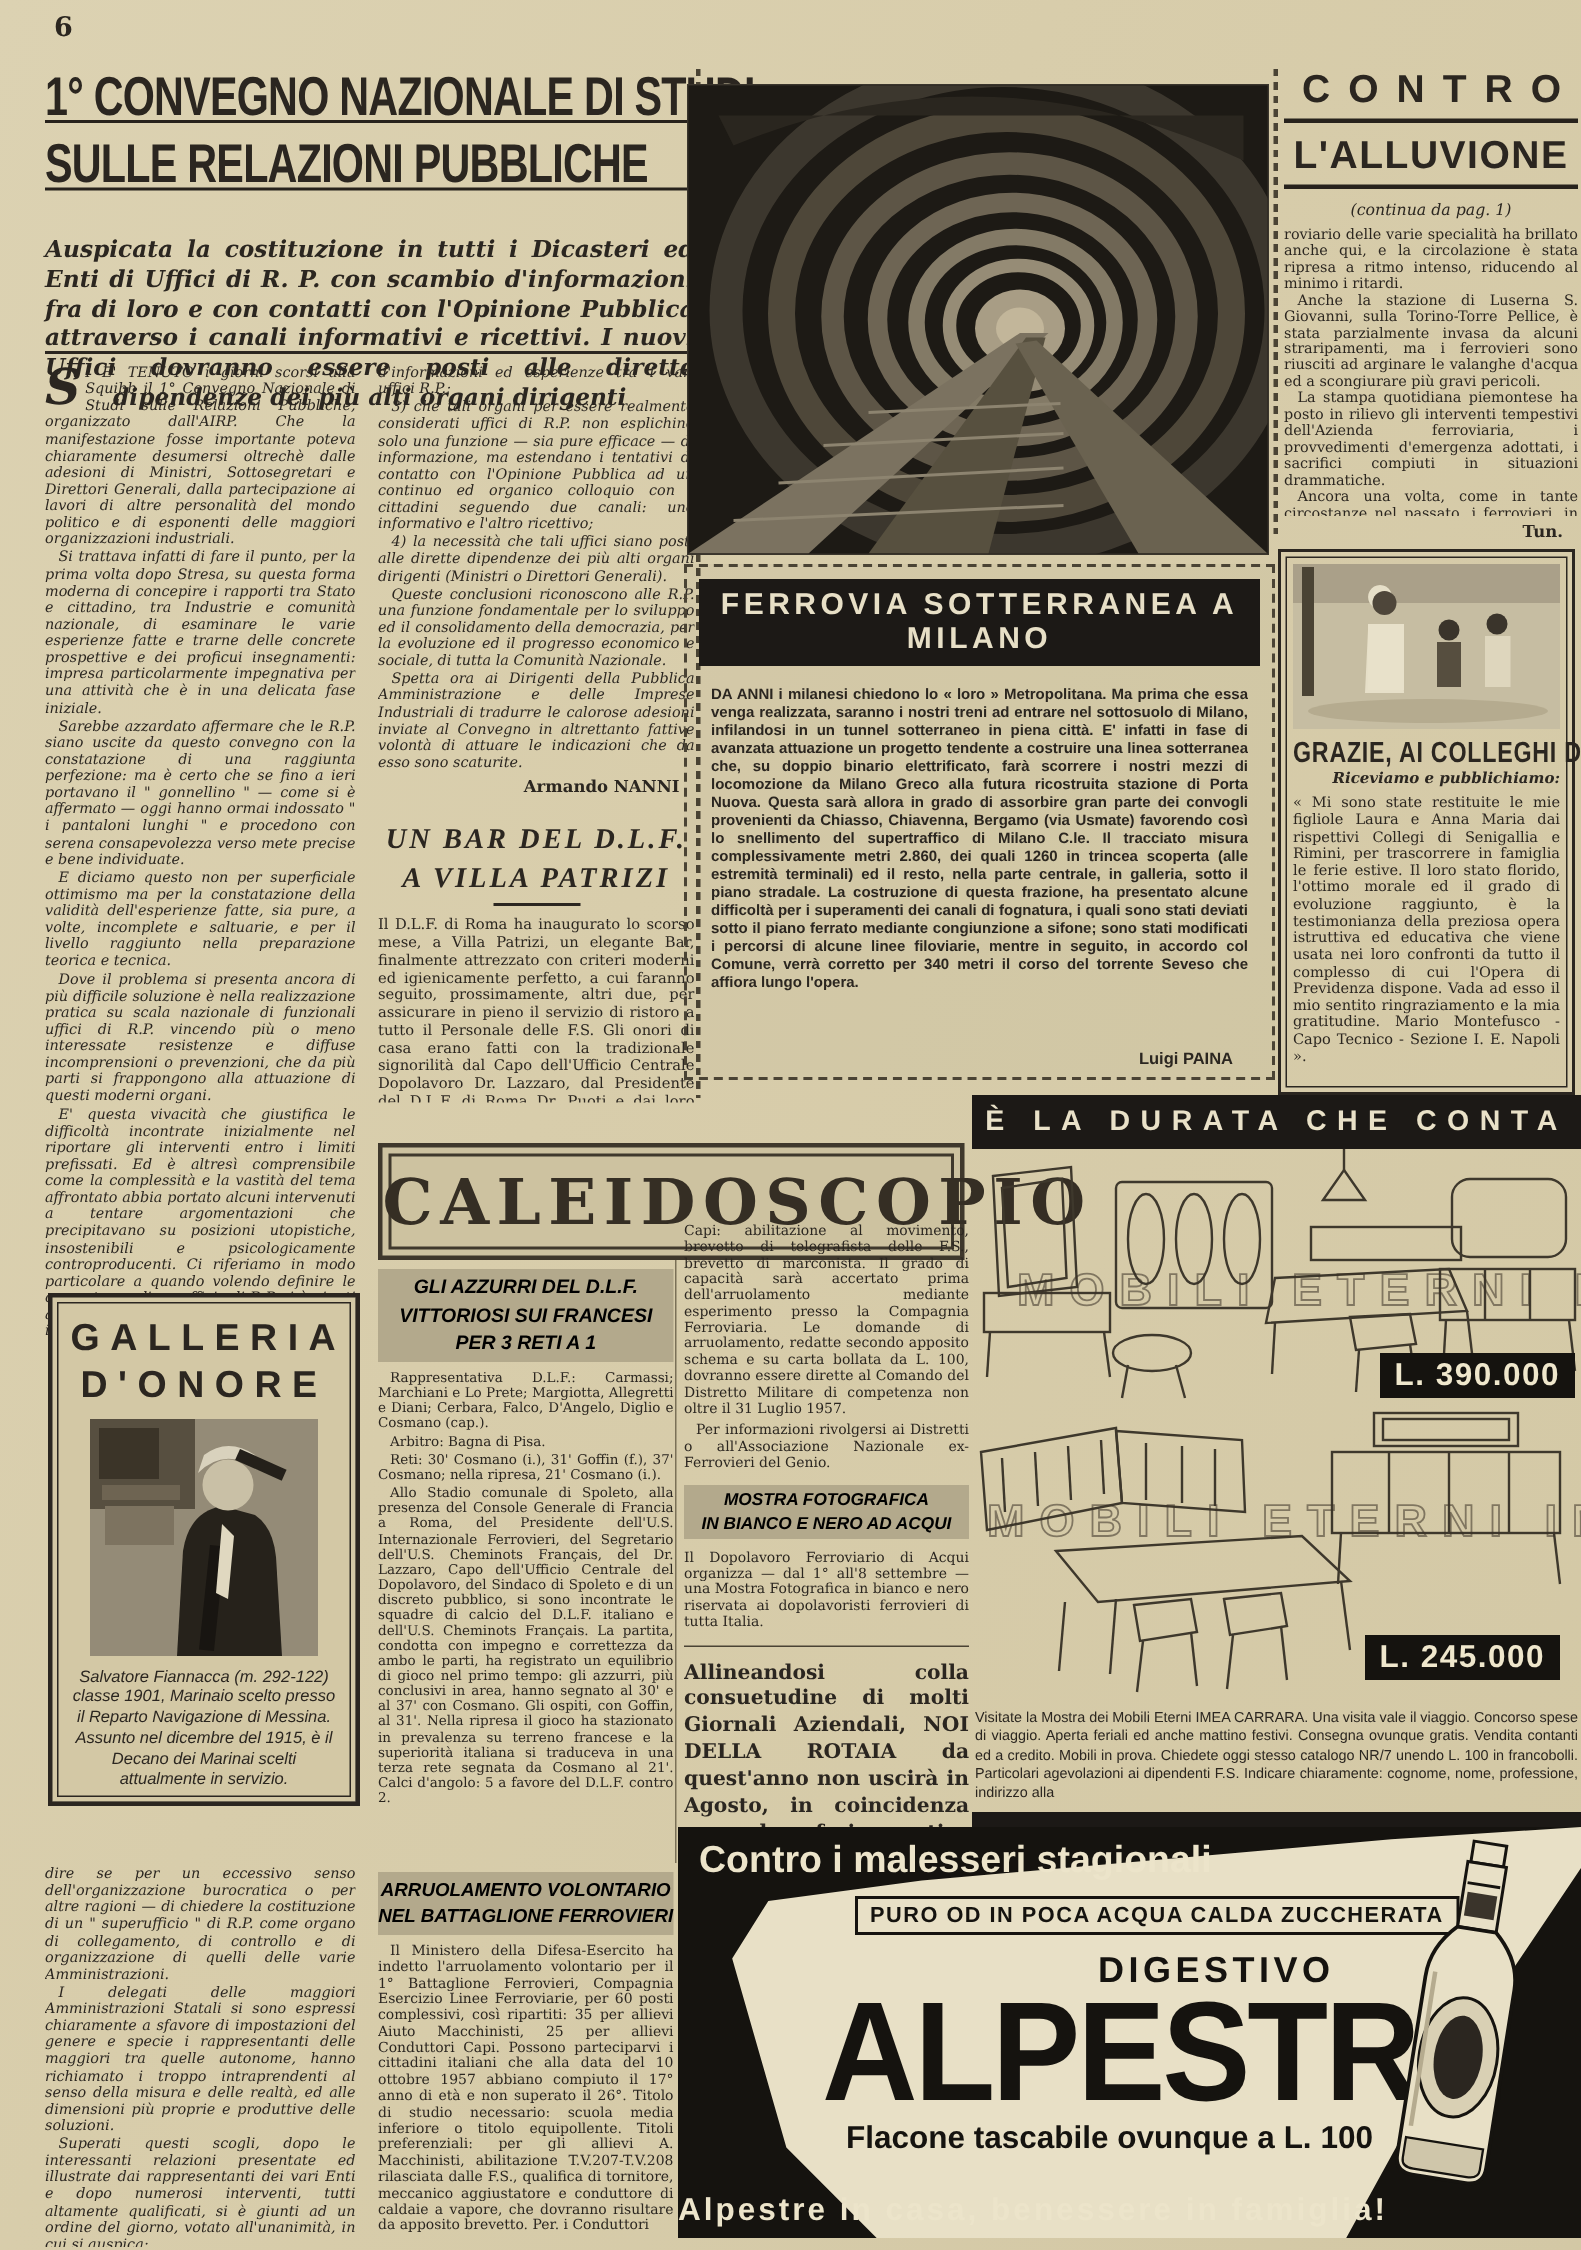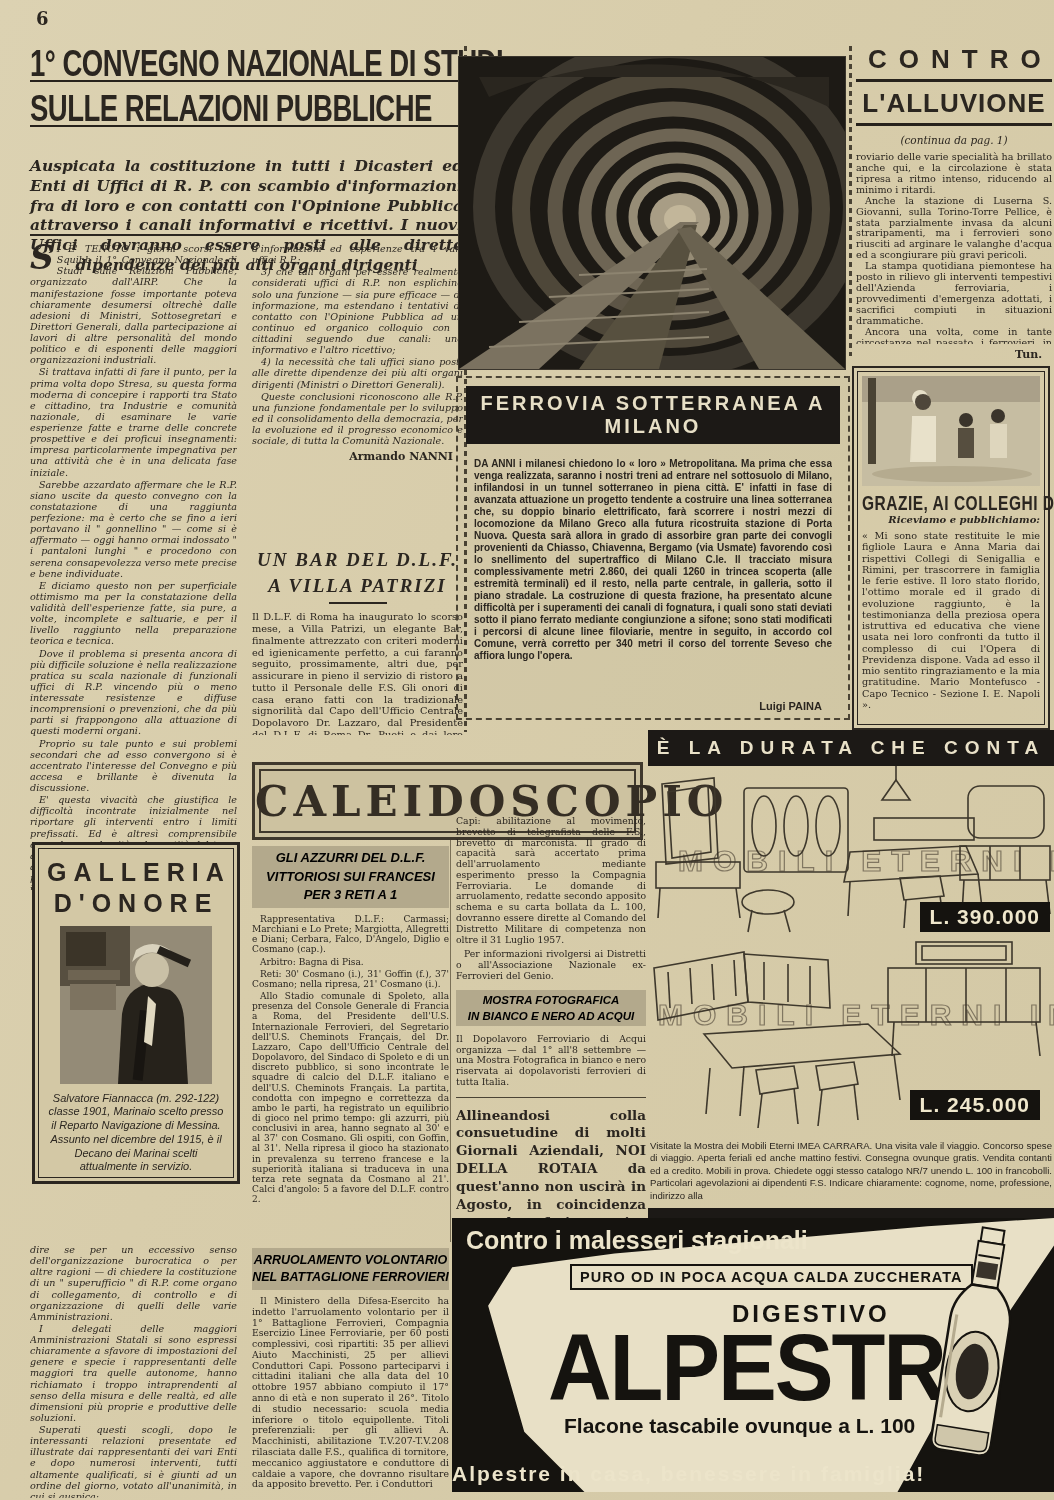--- a/index.html
+++ b/index.html
@@ -105,21 +105,21 @@
   .alp .kick{position:absolute;left:280px;top:82px;color:#15130f;font-family:"Liberation Sans",sans-serif;
     font-weight:700;font-size:24px;letter-spacing:3px;}
   .alp .brand{position:absolute;left:96px;top:96px;color:#15130f;font-family:"Liberation Sans",sans-serif;
     font-weight:700;font-size:84px;letter-spacing:-2px;transform:scale(1.05,1.12);transform-origin:top left;}
   .alp .subl{position:absolute;left:112px;top:196px;color:#15130f;font-family:"Liberation Sans",sans-serif;
     font-weight:700;font-size:21px;}
   .alp .ftr{position:absolute;left:0;bottom:6px;width:80%;color:#ece4ca;
     font-family:"Liberation Sans",sans-serif;font-weight:700;font-size:21px;letter-spacing:2px;}
   .alp .bottle{position:absolute;right:2px;top:4px;}
   
-  .gal{left:32px;top:842px;width:208px;height:342px;border:3px solid #2b2620;box-sizing:border-box;
+  .gal{left:32px;top:862px;width:208px;height:342px;border:3px solid #2b2620;box-sizing:border-box;
     box-shadow:inset 0 0 0 3px #d3c8a5,inset 0 0 0 4px #2b2620;background:#d3c8a5;padding:10px 12px;text-align:center;}
   .gal h3{margin:2px 0 6px;font-family:"Liberation Sans",sans-serif;font-weight:700;font-size:25px;
     letter-spacing:7px;line-height:1.25;}
   .gal .gphoto{width:152px;height:158px;margin:0 auto;background:#8e8675;overflow:hidden;}
   .gal .gcap{margin-top:8px;font-family:"Liberation Sans",sans-serif;font-style:italic;font-size:11px;line-height:1.25;}
   svg{display:block;}
 </style>
 </head>
 <body>
 
@@ -133,21 +133,20 @@
   </div>
   <div class="abs deck">Auspicata la costituzione in tutti i Dicasteri ed Enti di Uffici di R. P. con scambio d'informazioni fra di loro e con contatti con l'Opinione Pubblica attraverso i canali informativi e ricettivi. I nuovi Uffici dovranno essere posti alle dirette dipendenze dei più alti organi dirigenti</div>
   <div class="abs deckrule"></div>
 
   <div class="abs bodycol col1">
     <p class="first">SI E' TENUTO i giorni scorsi alla Squibb il 1° Convegno Nazionale di Studi sulle Relazioni Pubbliche, organizzato dall'AIRP. Che la manifestazione fosse importante poteva chiaramente desumersi oltrechè dalle adesioni di Ministri, Sottosegretari e Direttori Generali, dalla partecipazione ai lavori di altre personalità del mondo politico e di esponenti delle maggiori organizzazioni industriali.</p>
     <p>Si trattava infatti di fare il punto, per la prima volta dopo Stresa, su questa forma moderna di concepire i rapporti tra Stato e cittadino, tra Industrie e comunità nazionale, di esaminare le varie esperienze fatte e trarne delle concrete prospettive e dei proficui insegnamenti: impresa particolarmente impegnativa per una attività che è in una delicata fase iniziale.</p>
     <p>Sarebbe azzardato affermare che le R.P. siano uscite da questo convegno con la constatazione di una raggiunta perfezione: ma è certo che se fino a ieri portavano il " gonnellino " — come si è affermato — oggi hanno ormai indossato " i pantaloni lunghi " e procedono con serena consapevolezza verso mete precise e bene individuate.</p>
     <p>E diciamo questo non per superficiale ottimismo ma per la constatazione della validità dell'esperienze fatte, sia pure, a volte, incomplete e saltuarie, e per il livello raggiunto nella preparazione teorica e tecnica.</p>
     <p>Dove il problema si presenta ancora di più difficile soluzione è nella realizzazione pratica su scala nazionale di funzionali uffici di R.P. vincendo più o meno interessate resistenze e diffuse incomprensioni o prevenzioni, che da più parti si frappongono alla attuazione di questi moderni organi.</p>
-    <p>Proprio su tale punto e sui problemi secondari che ad esso convergono si è accentrato l'interesse del Convegno e più accesa e brillante è divenuta la discussione.</p>
     <p>E' questa vivacità che giustifica le difficoltà incontrate inizialmente nel riportare gli interventi entro i limiti prefissati. Ed è altresì comprensibile come la complessità e la vastità del tema affrontato abbia portato alcuni intervenuti a tentare argomentazioni che precipitavano su posizioni utopistiche, insostenibili e psicologicamente controproducenti. Ci riferiamo in modo particolare a quando volendo definire le competenze di un ufficio di R.P. si è giunti ad attribuirgli compiti esecutivi che invadono nettamente la sfera d'azione di altri organi ed uffici, configurandolo quasi come un « ufficio miracoli », toccasana di tutti i mali! Altrettanto dicasi — nel settore della Pubblica Amministrazione — dell'intenzione palesata da taluni — difficile</p>
   </div>
 
   <div class="abs gal">
     <h3><span>GALLERIA</span><br><span>D'ONORE</span></h3>
     <div class="gphoto">
       <svg width="152" height="158" viewBox="0 0 152 158">
         <rect width="152" height="158" fill="#948b77"></rect>
         <rect x="0" y="0" width="70" height="60" fill="#574f40"></rect>
         <rect x="6" y="6" width="40" height="34" fill="#3b3428"></rect>
@@ -169,20 +168,21 @@
     <p>I delegati delle maggiori Amministrazioni Statali si sono espressi chiaramente a sfavore di impostazioni del genere e specie i rappresentanti delle maggiori tra quelle autonome, hanno richiamato i troppo intraprendenti al senso della misura e delle realtà, ed alle dimensioni più proprie e produttive delle soluzioni.</p>
     <p>Superati questi scogli, dopo le interessanti relazioni presentate ed illustrate dai rappresentanti dei vari Enti e dopo numerosi interventi, tutti altamente qualificati, si è giunti ad un ordine del giorno, votato all'unanimità, in cui si auspica:</p>
 
   </div>
 
   <div class="abs bodycol col2">
     <p class="first">d'informazioni ed esperienze tra i vari uffici R.P.;</p>
     <p>3) che tali organi per essere realmente considerati uffici di R.P. non esplichino solo una funzione — sia pure efficace — di informazione, ma estendano i tentativi di contatto con l'Opinione Pubblica ad un continuo ed organico colloquio con i cittadini seguendo due canali: uno informativo e l'altro ricettivo;</p>
     <p>4) la necessità che tali uffici siano posti alle dirette dipendenze dei più alti organi dirigenti (Ministri o Direttori Generali).</p>
     <p>Queste conclusioni riconoscono alle R.P. una funzione fondamentale per lo sviluppo ed il consolidamento della democrazia, per la evoluzione ed il progresso economico e sociale, di tutta la Comunità Nazionale.</p>
+    <p>Spetta ora ai Dirigenti della Pubblica Amministrazione e delle Imprese Industriali di tradurre le calorose adesioni inviate al Convegno in altrettanto fattive volontà di attuare le indicazioni che da esso sono scaturite.</p>
     <div class="byline">Armando NANNI</div>
   </div>
 
   <div class="abs barart">
     <h2><span>UN BAR DEL D.L.F.</span><br><span>A VILLA PATRIZI</span></h2>
     <div class="underl"></div>
     <p class="first">Il D.L.F. di Roma ha inaugurato lo scorso mese, a Villa Patrizi, un elegante Bar, finalmente attrezzato con criteri moderni ed igienicamente perfetto, a cui faranno seguito, prossimamente, altri due, per assicurare in pieno il servizio di ristoro a tutto il Personale delle F.S. Gli onori di casa erano fatti con la tradizionale signorilità dal Capo dell'Ufficio Centrale Dopolavoro Dr. Lazzaro, dal Presidente del D.L.F. di Roma Dr. Puoti e dai loro collaboratori.</p>
 
   </div>
 

